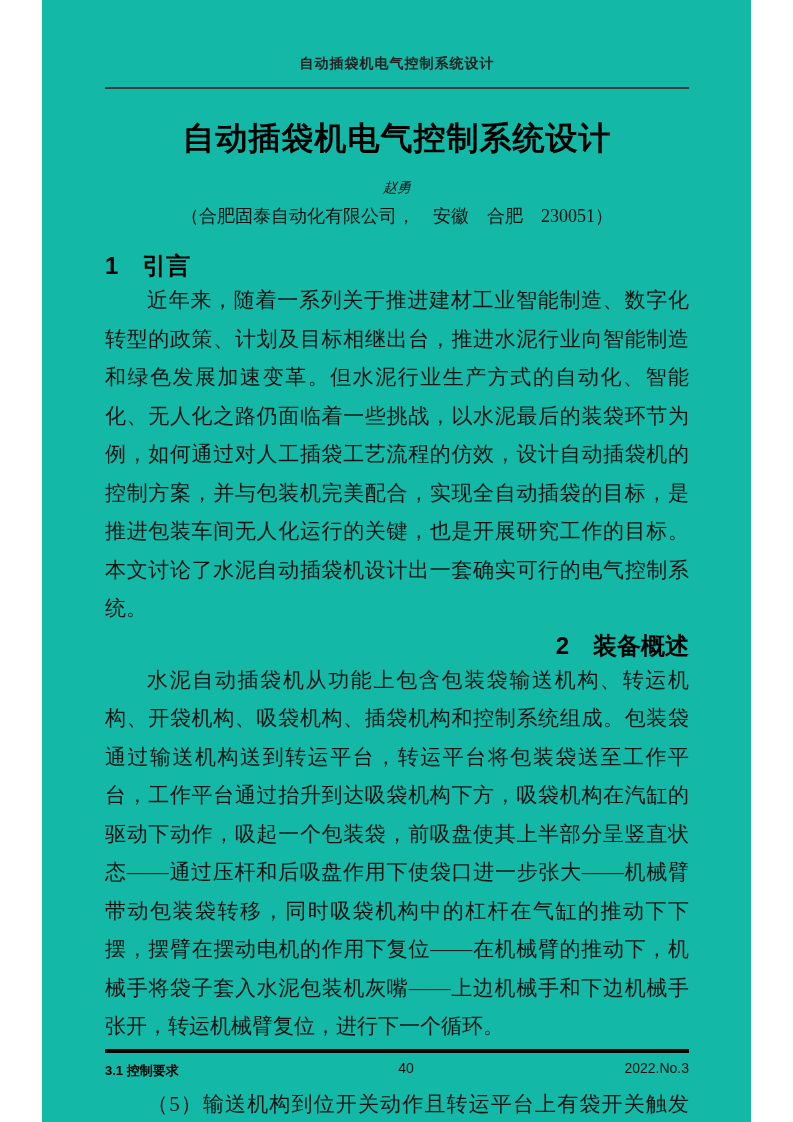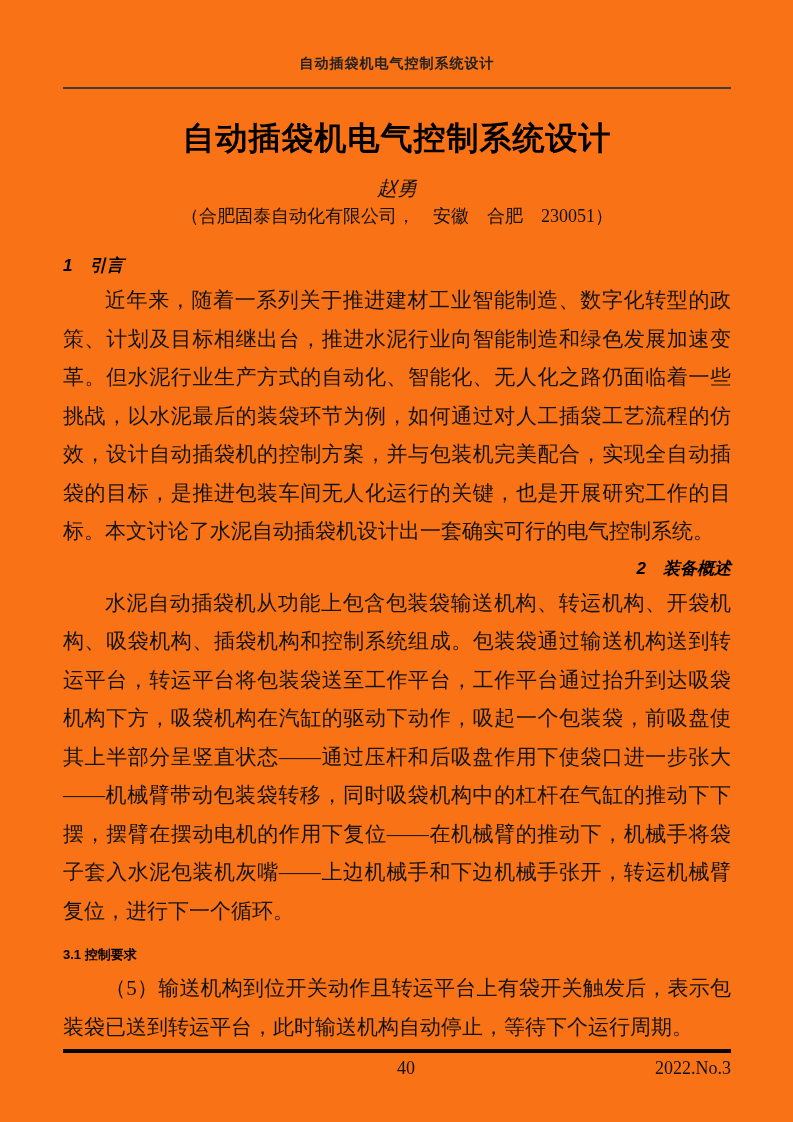--- a/index.html
+++ b/index.html
@@ -1,21 +1,21 @@
 <!DOCTYPE html>
 <html><head>
 <meta charset="utf-8">
 <style>
   html, body { margin: 0; padding: 0; background: #ffffff; }
   .page {
     position: relative;
-    width: 793px;
+    width: 709px;
     height: 1122px;
     margin: 0 auto;
-    background: #f97316;
+    background: #14b8a6;
     color: #111111;
     font-family: "Liberation Serif", serif;
     overflow: hidden;
     box-sizing: border-box;
   }
   .content { padding: 0 62px 0 63px; }
 
   .running-header {
     text-align: center;
     padding-top: 55px;
@@ -36,38 +36,38 @@
     font-weight: bold;
     font-size: 32px;
     line-height: 46px;
     letter-spacing: 1px;
     color: #000000;
   }
 
   .author {
     margin-top: 14px;
     text-align: center;
-    font-size: 20px;
+    font-size: 14px;
     line-height: 26px;
     font-style: italic;
   }
   .affiliation {
     margin-top: 2px;
     text-align: center;
     font-size: 18px;
     line-height: 26px;
   }
 
   h2, h3 {
     font-family: "Liberation Sans", sans-serif;
     font-weight: bold;
     color: #000000;
     margin: 0;
   }
-  h2 { font-size: 17px; line-height: 30px; font-style: italic; }
+  h2 { font-size: 24px; line-height: 30px; }
   h3 { font-size: 13px; line-height: 28px; }
   .sec-heading-1 { margin-top: 22px; }
   .sec-heading-2 { margin-top: 3px; text-align: right; }
   .sec-heading-3 { margin-top: 4px; }
   .sub-heading   { margin-top: 11px; }
 
   p.body-par {
     margin: 0;
     font-size: 21px;
     line-height: 38.5px;
@@ -87,22 +87,22 @@
     top: 1049px;
     height: 0;
     border-top: 4px solid #060606;
   }
   .footer-row {
     position: absolute;
     left: 81px;
     right: 62px;
     top: 1058px;
     height: 20px;
-    font-family: Liberation Serif, serif;
-    font-size: 18px;
+    font-family: Liberation Sans, sans-serif;
+    font-size: 14px;
     line-height: 20px;
     color: #111111;
   }
   .footer-page {
     position: absolute;
     left: 0; right: 0;
     text-align: center;
   }
   .footer-issue {
     position: absolute;

